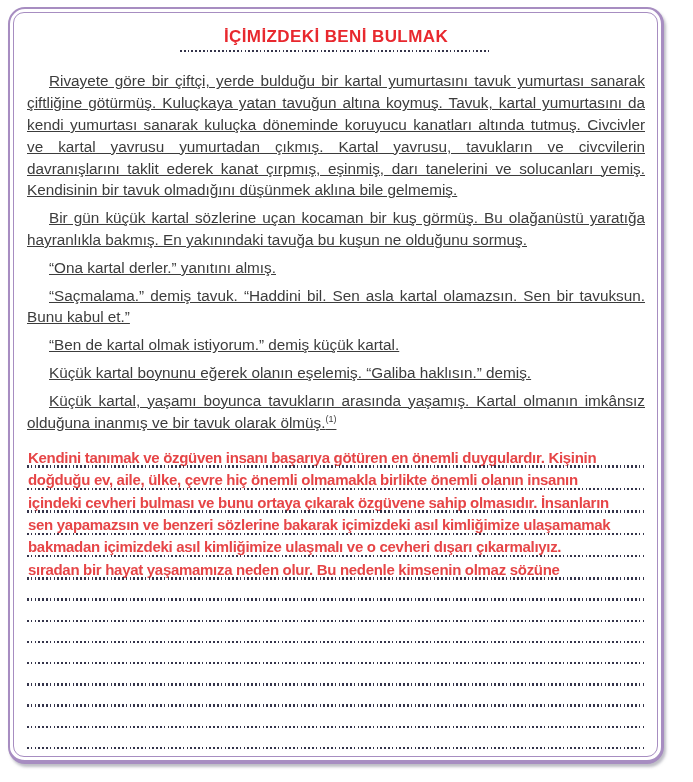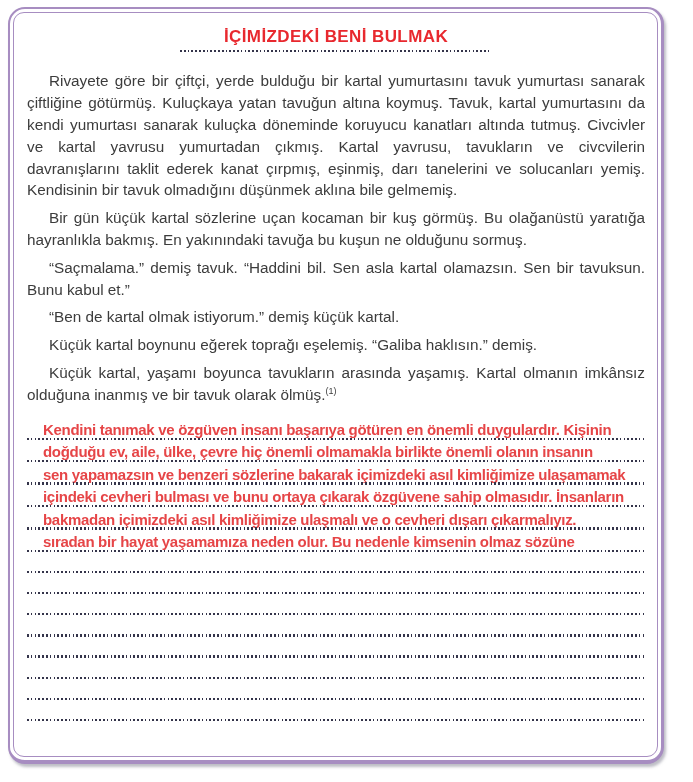--- a/index.html
+++ b/index.html
@@ -29,68 +29,69 @@
   }
   .title-wrap{text-align:center;margin-top:2px;}
   .doc-title{
     display:inline-block;margin:0;font-size:17px;font-weight:bold;
     color:var(--title-red);letter-spacing:.4px;line-height:20px;
   }
   .title-underline{width:312px;height:2.4px;margin:3px auto 0;background-image:var(--dots);}
   .story{margin-top:18px;}
   .story-par{
     margin:0 0 6px;text-indent:22px;text-align:justify;
-    font-size:15.3px;line-height:21.8px;color:var(--ink);
+    font-size:15.3px;line-height:21.8px;color:var(--ink);text-decoration:underline;
   }
   .footnote-sup{font-size:9px;line-height:0;}
   .answer{margin-top:12px;}
   .ans-row{position:relative;height:22.4px;}
   .dotline{position:absolute;left:0;right:1px;bottom:0;height:2.4px;background-image:var(--dots);}
   .ans-text{
-    position:absolute;left:16px;bottom:2px;white-space:nowrap;
+    position:absolute;left:1px;bottom:2px;white-space:nowrap;
     font-weight:bold;font-size:15px;letter-spacing:-0.3px;color:var(--ans-red);text-align:right;
   }
   .empty-rows{margin-top:0;}
   .empty-row{position:relative;height:21.2px;}
 </style>
 </head>
 <body>
 
 <div class="card">
   <div class="card-inner">
 
     <div class="title-wrap">
       <h1 class="doc-title">İÇİMİZDEKİ BENİ BULMAK</h1>
       <div class="title-underline"></div>
     </div>
 
     <div class="story">
       <p class="story-par">Rivayete göre bir çiftçi, yerde bulduğu bir kartal yumurtasını tavuk yumurtası sanarak çiftliğine götürmüş. Kuluçkaya yatan tavuğun altına koymuş. Tavuk, kartal yumurtasını da kendi yumurtası sanarak kuluçka döneminde koruyucu kanatları altında tutmuş. Civcivler ve kartal yavrusu yumurtadan çıkmış. Kartal yavrusu, tavukların ve civcvilerin davranışlarını taklit ederek kanat çırpmış, eşinmiş, darı tanelerini ve solucanları yemiş. Kendisinin bir tavuk olmadığını düşünmek aklına bile gelmemiş.</p>
       <p class="story-par">Bir gün küçük kartal sözlerine uçan kocaman bir kuş görmüş. Bu olağanüstü yaratığa hayranlıkla bakmış. En yakınındaki tavuğa bu kuşun ne olduğunu sormuş.</p>
+      <p class="story-par">“Ona kartal derler.” yanıtını almış.</p>
       <p class="story-par">“Saçmalama.” demiş tavuk. “Haddini bil. Sen asla kartal olamazsın. Sen bir tavuksun. Bunu kabul et.”</p>
       <p class="story-par">“Ben de kartal olmak istiyorum.” demiş küçük kartal.</p>
-      <p class="story-par">Küçük kartal boynunu eğerek toprağı eşelemiş. “Galiba haklısın.” demiş.</p>
+      <p class="story-par">Küçük kartal boynunu eğerek olanın eşelemiş. “Galiba haklısın.” demiş.</p>
       <p class="story-par"><span>Küçük kartal, yaşamı boyunca tavukların arasında yaşamış. Kartal olmanın imkânsız olduğuna inanmış ve bir tavuk olarak ölmüş.</span><sup class="footnote-sup">(1)</sup></p>
     </div>
 
     <div class="answer">
       <div class="ans-row">
         <span class="ans-text">Kendini tanımak ve özgüven insanı başarıya götüren en önemli duygulardır. Kişinin</span>
         <span class="dotline"></span>
       </div>
       <div class="ans-row">
         <span class="ans-text">doğduğu ev, aile, ülke, çevre hiç önemli olmamakla birlikte önemli olanın insanın</span>
         <span class="dotline"></span>
       </div>
       <div class="ans-row">
-        <span class="ans-text">sen yapamazsın ve benzeri sözlerine bakarak içimizdeki asıl kimliğimize ulaşamamak</span>
+        <span class="ans-text">içindeki cevheri bulması ve bunu ortaya çıkarak özgüvene sahip olmasıdır. İnsanların</span>
         <span class="dotline"></span>
       </div>
       <div class="ans-row">
-        <span class="ans-text">içindeki cevheri bulması ve bunu ortaya çıkarak özgüvene sahip olmasıdır. İnsanların</span>
+        <span class="ans-text">sen yapamazsın ve benzeri sözlerine bakarak içimizdeki asıl kimliğimize ulaşamamak</span>
         <span class="dotline"></span>
       </div>
       <div class="ans-row">
         <span class="ans-text">bakmadan içimizdeki asıl kimliğimize ulaşmalı ve o cevheri dışarı çıkarmalıyız.</span>
         <span class="dotline"></span>
       </div>
       <div class="ans-row">
         <span class="ans-text">sıradan bir hayat yaşamamıza neden olur. Bu nedenle kimsenin olmaz sözüne</span>
         <span class="dotline"></span>
       </div>

